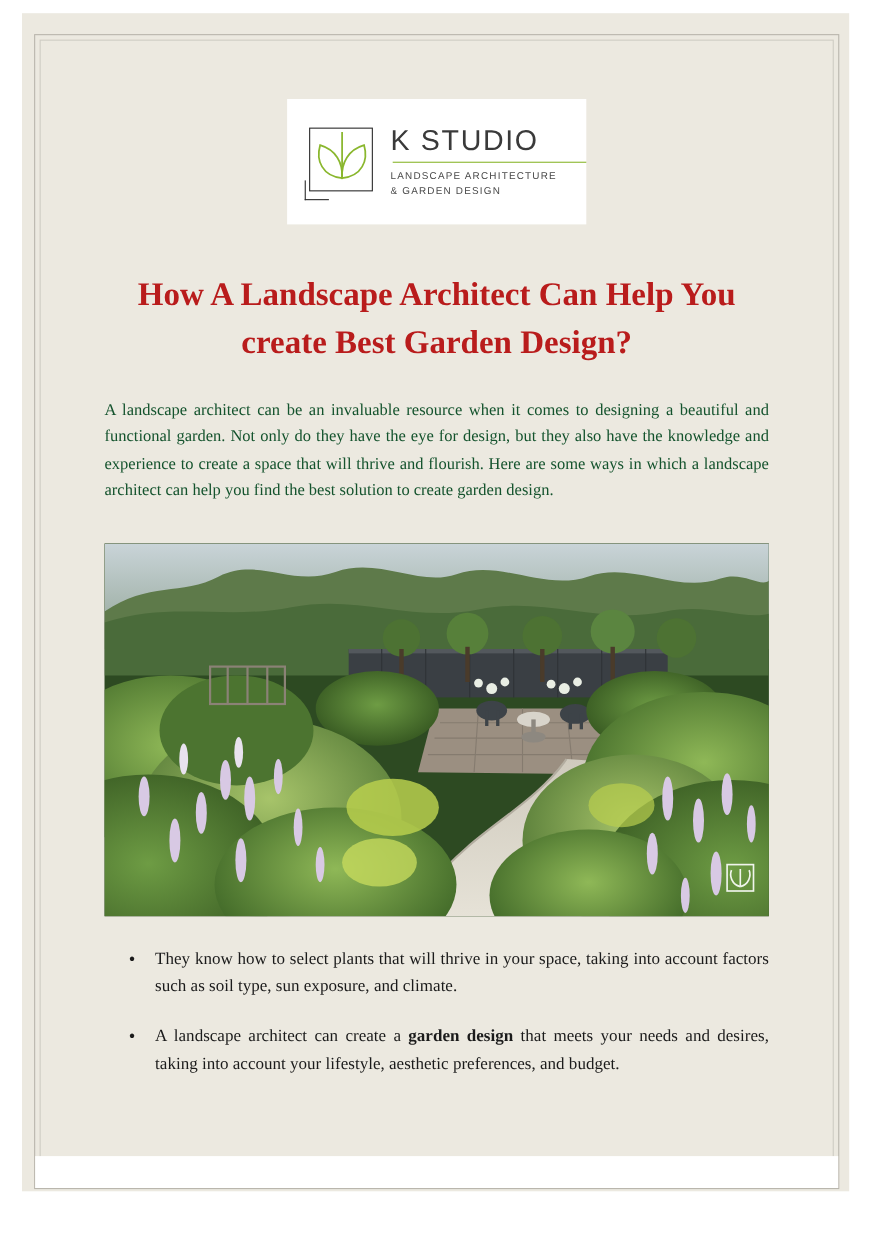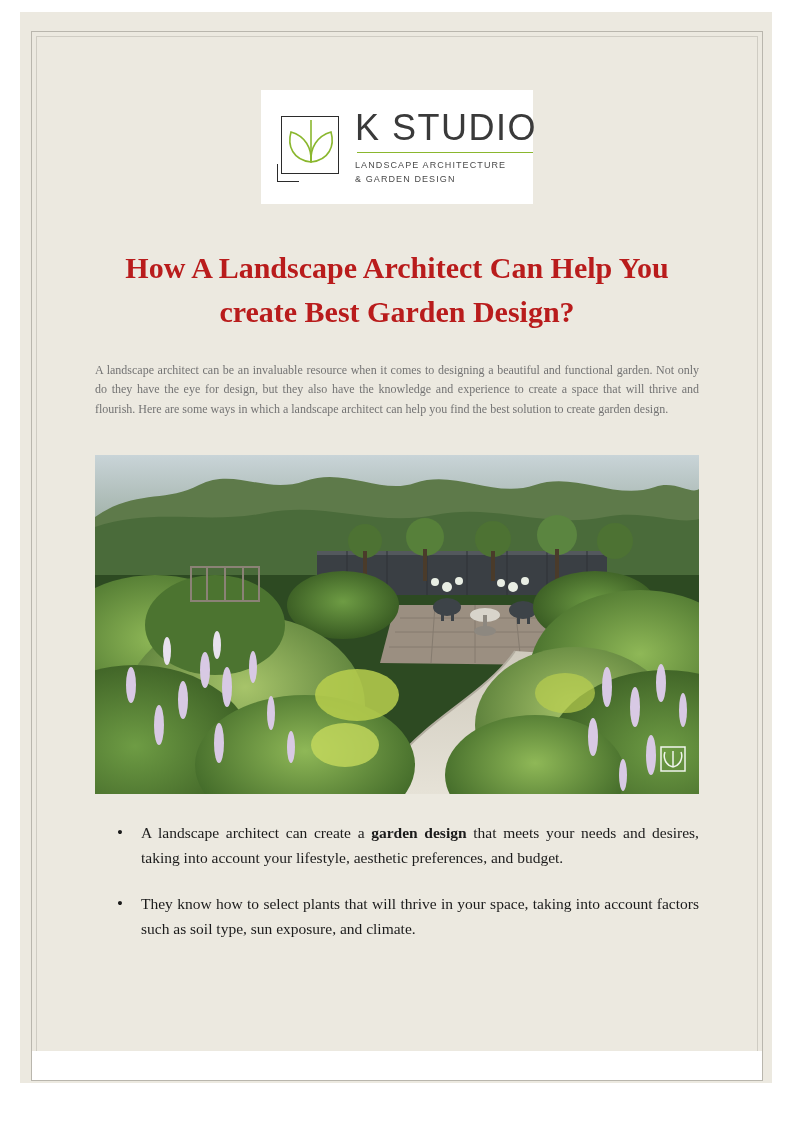--- a/index.html
+++ b/index.html
@@ -131,21 +131,21 @@
     position: absolute;
     left: 0;
     top: 0;
   }
   .logo-text {
     margin-left: 6px;
     flex: 1 1 auto;
   }
   .logo-title {
     font-family: "Liberation Sans", sans-serif;
-    font-size: 36px;
+    font-size: 26px;
     letter-spacing: 1.5px;
     color: #3a3a3a;
     line-height: 1.1;
     white-space: nowrap;
   }
   .logo-rule {
     height: 1px;
     background: #8ab72e;
     margin: 5px 0 6px 2px;
     width: 176px;
@@ -167,23 +167,23 @@
     font-weight: bold;
     font-size: 30px;
     line-height: 1.45;
     color: #b91c1c;
     padding: 0 8px;
   }
 
   
   .para {
     margin: 28px 0 0 0;
-    font-size: 12px;
+    font-size: 15px;
     line-height: 1.62;
-    color: #737373;
+    color: #14532d;
     text-align: justify;
   }
 
   
   .photo {
     position: relative;
     margin: 36px 0 0 0;
     width: 604px;
     height: 339px;
     overflow: hidden;
@@ -392,24 +392,24 @@
           <rect x="566" y="292" width="24" height="24"></rect>
           <path d="M578 296 L578 312"></path>
           <path d="M578 312 C570 310, 568 302, 570 297"></path>
           <path d="M578 312 C586 310, 588 302, 586 297"></path>
         </g>
       </svg>
     </div>
 
     <ul class="bullets">
       <li>
-        <span>A landscape architect can create a </span><b>garden design</b><span> that meets your needs and desires, taking into account your lifestyle, aesthetic preferences, and budget.</span>
+        <span>They know how to select plants that will thrive in your space, taking into account factors such as soil type, sun exposure, and climate.</span><b></b><span></span>
       </li>
       <li>
-        <span>They know how to select plants that will thrive in your space, taking into account factors such as soil type, sun exposure, and climate.</span><b></b><span></span>
+        <span>A landscape architect can create a </span><b>garden design</b><span> that meets your needs and desires, taking into account your lifestyle, aesthetic preferences, and budget.</span>
       </li>
     </ul>
 
   </div>
 
   <div class="bottom-strip"></div>
   <div class="left-strip"></div>
   <div class="right-strip"></div>
   <div class="top-strip"></div>
   <div class="bottom-white"></div>

